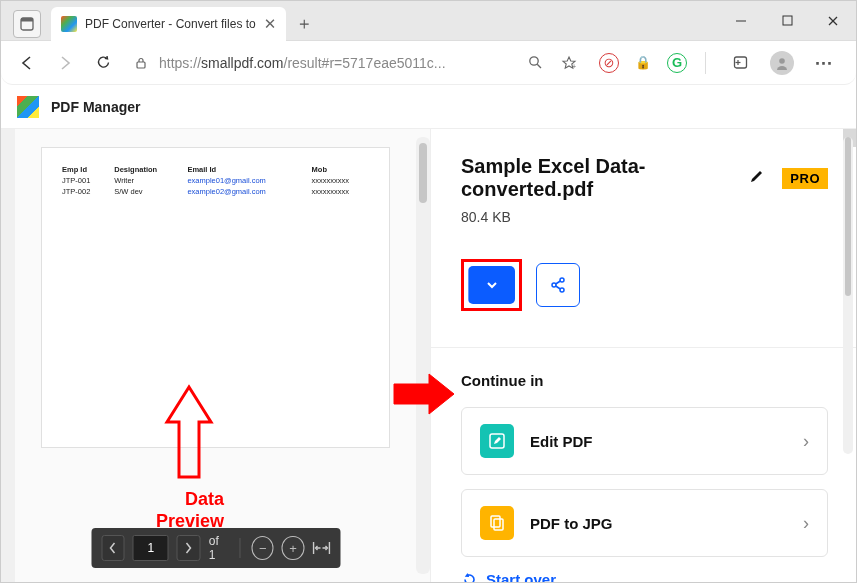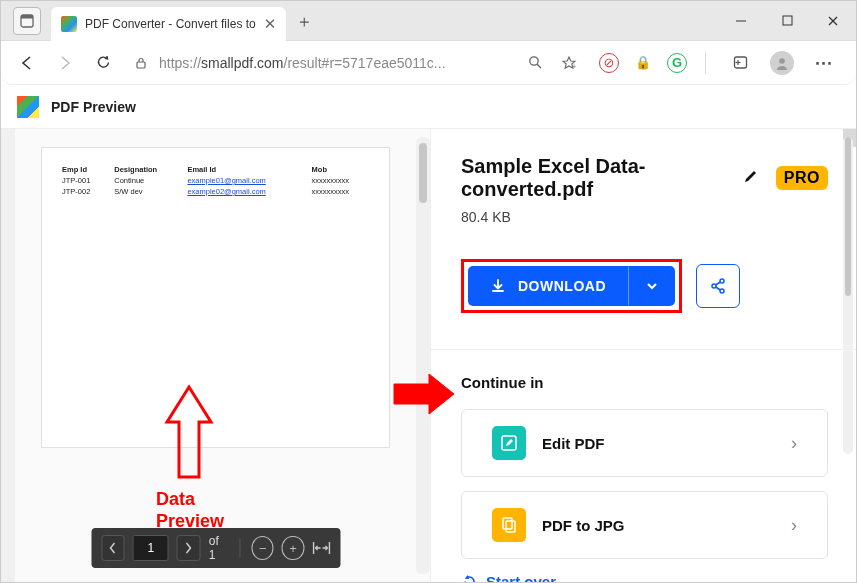--- a/index.html
+++ b/index.html
@@ -1,20 +1,20 @@
 <!DOCTYPE html>
 <html><head>
 <meta charset="utf-8">
 <style>
 * { margin: 0; padding: 0; box-sizing: border-box; font-family: -apple-system, BlinkMacSystemFont, "Segoe UI", Arial, sans-serif; }
 body { width: 857px; height: 583px; overflow: hidden; background: #fff; border: 1px solid #ccc; position: relative; }
 
 
 .titlebar { height: 40px; background: #e8e8e8; display: flex; align-items: flex-start; border-bottom: 1px solid #ddd; }
-.tab-strip { display: flex; padding-left: 12px; height: 100%; }
+.tab-strip { display: flex; align-items: center; padding-left: 12px; height: 100%; }
 .tabs-btn { width: 28px; height: 28px; margin-top: 6px; border: 1px solid #bbb; border-radius: 4px; background: #f5f5f5; display: flex; align-items: center; justify-content: center; margin-right: 10px; }
 .tab { height: 34px; margin-top: 6px; background: #fff; border-radius: 6px 6px 0 0; display: flex; align-items: center; padding: 0 10px; gap: 8px; min-width: 230px; }
 .tab-favicon { width: 16px; height: 16px; background: linear-gradient(135deg,#ff5722,#4caf50,#2196f3,#ffeb3b); border-radius: 2px; }
 .tab-title { font-size: 12px; color: #333; flex: 1; white-space: nowrap; overflow: hidden; text-overflow: ellipsis; }
 .tab-close { color: #666; font-size: 15px; }
 .new-tab { width: 28px; height: 28px; display: flex; align-items: center; justify-content: center; color: #555; font-size: 17px; margin-top: 6px; margin-left: 4px; }
 .win-controls { margin-left: auto; display: flex; height: 100%; }
 .win-btn { width: 46px; display: flex; align-items: center; justify-content: center; color: #333; }
 
 
@@ -43,53 +43,53 @@
 
 
 .preview-pane { width: 430px; background: #fafafa; display: flex; flex-direction: column; position: relative; border-right: 1px solid #eee; }
 .preview-scroll-left { width: 14px; background: #f0f0f0; position: absolute; left: 0; top: 0; bottom: 0; }
 .preview-scroll-right { width: 14px; background: #f0f0f0; position: absolute; right: 0; top: 8px; bottom: 8px; border-radius: 6px; }
 .preview-scroll-right .thumb { position:absolute; top:6px; left:3px; right:3px; height:60px; background:#c6c6c6; border-radius:4px; }
 .preview-doc { background: #fff; margin: 18px 40px 18px 40px; border: 1px solid #e0e0e0; padding: 16px 16px 250px 16px; font-size: 8px; color: #222; position: relative; }
 .doc-table { width: 100%; border-collapse: collapse; font-size: 7.5px; }
 .doc-table th, .doc-table td { text-align: left; padding: 1px 4px; white-space: nowrap; }
 .doc-table th { font-weight: 700; }
-.doc-table td.email { color: #1a4fd8; text-decoration: underline; }
+.doc-table td.email { color: #1a4fd8; }
 
 
 .anno-up { position: absolute; left: 158px; top: 248px; }
 .anno-up svg { display: block; }
-.anno-text { position: absolute; left: 155px; top: 360px; color: #ff0000; font-weight: 700; font-size: 18px; font-family: Georgia, serif; text-align: left; line-height: 1.2; }
+.anno-text { position: absolute; left: 155px; top: 360px; color: #ff0000; font-weight: 700; font-size: 18px; font-family: Georgia, serif; text-align: right; line-height: 1.2; }
 .anno-right { position: absolute; left: 388px; top: 240px; z-index: 5; }
 
 
 .pdf-toolbar { position: absolute; bottom: 14px; left: 50%; transform: translateX(-50%); background: rgba(40,40,40,0.92); border-radius: 4px; padding: 6px 10px; display: flex; align-items: center; gap: 8px; color: #ddd; font-size: 13px; }
 .pg-btn { width: 26px; height: 26px; background: #333; border: 1px solid #555; display: flex; align-items: center; justify-content: center; color: #ccc; border-radius: 3px; }
 .pg-input { width: 36px; height: 26px; background: #1e1e1e; border: 1px solid #555; color: #fff; text-align: center; font-size: 12px; border-radius: 2px; }
 .pg-of { color: #ddd; font-size: 12px; }
 .pg-sep { width: 1px; height: 20px; background: #555; margin: 0 4px; }
 .zoom-btn { width: 24px; height: 24px; border: 1.5px solid #bbb; border-radius: 50%; display: flex; align-items: center; justify-content: center; color: #bbb; font-size: 13px; }
 .fit-btn { color:#ccc; display:flex; align-items:center; justify-content:center; font-size:14px; }
 
 
 .result-pane { flex: 1; background: #fff; padding: 26px 28px 20px 30px; overflow-y: auto; position: relative; }
 .result-head { display: flex; align-items: center; gap: 17px; margin-bottom: 8px; }
 .result-title { font-size: 20px; font-weight: 700; color: #111; }
 .edit-icon { color: #333; }
-.pro-badge { background: #ffb400; color: #000; font-weight: 800; font-size: 16px; padding: 3px 8px; border-radius: 6px; letter-spacing: 0.5px; }
+.pro-badge { background: #ffb400; color: #000; font-weight: 800; font-size: 13px; padding: 3px 8px; border-radius: 0; letter-spacing: 0.5px; }
 .result-size { font-size: 14px; color: #444; margin-bottom: 34px; }
 .download-row { display: flex; align-items: center; gap: 14px; margin-bottom: 36px; }
 .download-frame { border: 3px solid #ff0000; padding: 4px; display: inline-flex; }
 .download-btn { background: #0b5cff; color: #fff; display: flex; align-items: center; border-radius: 5px; overflow: hidden; }
 .download-main { padding: 12px 22px; display: flex; align-items: center; gap: 12px; font-weight: 700; font-size: 14px; letter-spacing: 0.5px; }
 .download-caret { padding: 12px 16px; border-left: 1px solid rgba(255,255,255,0.35); display: flex; align-items: center; }
 .share-btn { width: 44px; height: 44px; border: 1.5px solid #0b5cff; border-radius: 6px; display: flex; align-items: center; justify-content: center; color: #0b5cff; }
 .hr { height: 1px; background: #eee; margin: 0 -28px 24px -30px; }
 .continue-label { font-size: 15px; font-weight: 700; color: #111; margin-bottom: 18px; }
-.cont-card { border: 1px solid #e3e3e3; border-radius: 6px; padding: 16px 30px; display: flex; align-items: center; gap: 16px; margin-bottom: 14px; }
+.cont-card { border: 1px solid #e3e3e3; border-radius: 6px; padding: 16px 18px; display: flex; align-items: center; gap: 16px; margin-bottom: 14px; }
 .cont-icon { width: 34px; height: 34px; border-radius: 5px; display: flex; align-items: center; justify-content: center; color: #fff; }
 .cont-icon.teal { background: #14c3b3; }
 .cont-icon.yellow { background: #ffb400; }
 .cont-title { font-size: 15px; font-weight: 700; color: #111; flex: 1; }
 .cont-chevron { color: #888; font-size: 18px; }
 .start-over { display: flex; align-items: center; gap: 8px; color: #0b5cff; font-size: 15px; font-weight: 600; margin-top: 10px; }
 .result-scroll { position: absolute; right: 3px; top: 8px; width: 10px; height: 70%; background: #f0f0f0; border-radius: 5px; }
 .result-scroll .thumb { position:absolute; top:0; left:2px; right:2px; height:50%; background:#c6c6c6; border-radius:4px; }
 .top-right-handle { position: absolute; right: 0; top: 0; width: 13px; height: 18px; background:#d9d9d9; border-radius:0 0 0 4px; }
 </style>
@@ -185,39 +185,39 @@
           <circle cx="8" cy="6" r="2.8" fill="#999"></circle>
           <path d="M3 15 a5 4 0 0 1 10 0" fill="#999"></path>
         </svg>
       </div>
     <div class="more-btn">⋯</div>
   </div>
 </div>
 
 <div class="app-header">
   <div class="app-logo"></div>
-  <div class="app-title">PDF Preview</div>
+  <div class="app-title">PDF Manager</div>
 </div>
 
 <div class="main">
 
   <div class="preview-pane">
     <div class="preview-scroll-left"></div>
     <div class="preview-doc">
       <table class="doc-table">
         <tbody>
             <tr>
           <th>Emp Id</th>
           <th>Designation</th>
           <th>Email Id</th>
           <th>Mob</th>
         </tr>
         <tr>
               <td>JTP-001</td>
-              <td>Continue</td>
+              <td>Writer</td>
               <td class="email">example01@gmail.com</td>
               <td>xxxxxxxxxx</td>
             </tr>
         <tr>
               <td>JTP-002</td>
               <td>S/W dev</td>
               <td class="email">example02@gmail.com</td>
               <td>xxxxxxxxxx</td>
             </tr>
       </tbody>
@@ -280,26 +280,20 @@
       <span class="edit-icon"><svg width="16" height="16">
             <path d="M2 14 L3 11 L11 3 L13 5 L5 13 Z" fill="#111"></path>
           </svg></span>
       <span class="pro-badge">PRO</span>
     </div>
     <div class="result-size">80.4 KB</div>
 
     <div class="download-row">
       <div class="download-frame">
         <div class="download-btn">
-          <div class="download-main">
-            <svg width="16" height="16">
-                <path d="M8 2 L8 10 M4.5 7 L8 10.5 L11.5 7 M3 13 L13 13" fill="none" stroke="#fff" stroke-width="1.8" stroke-linecap="round"></path>
-              </svg>
-            <span>DOWNLOAD</span>
-          </div>
           <div class="download-caret">
             <svg width="14" height="14">
                 <path d="M3 5 L7 9 L11 5" fill="none" stroke="#fff" stroke-width="2"></path>
               </svg>
           </div>
         </div>
       </div>
       <div class="share-btn">
         <svg width="18" height="18">
             <circle cx="13" cy="4" r="2" fill="none" stroke="#0b5cff" stroke-width="1.5"></circle>

